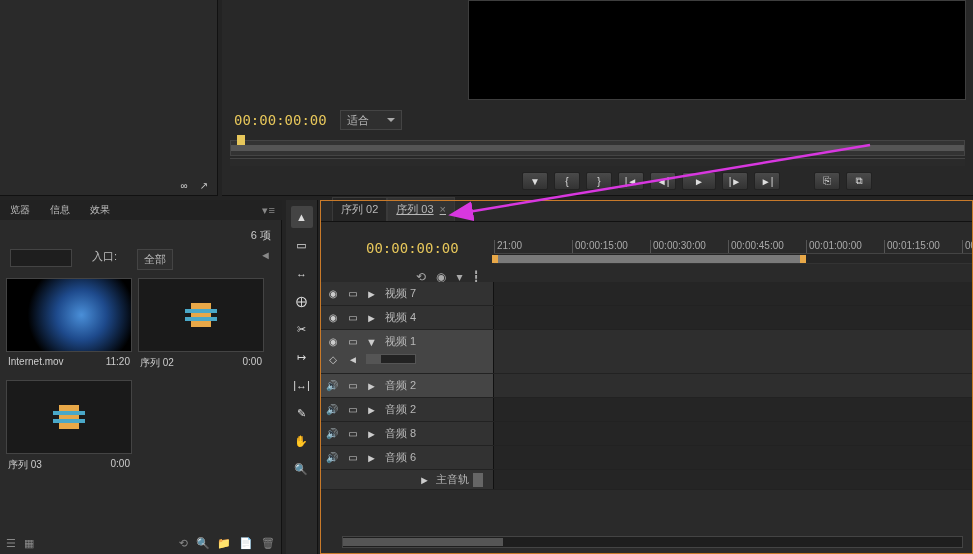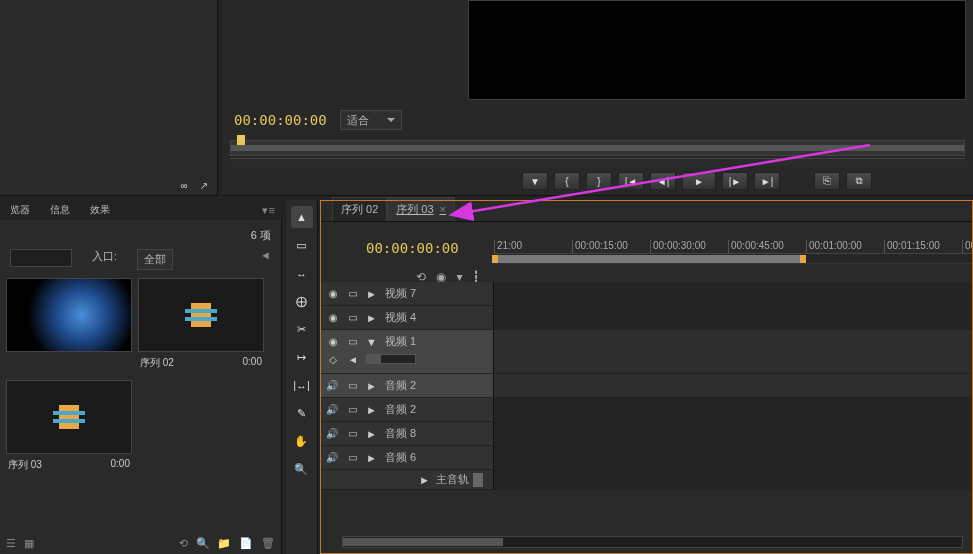--- a/index.html
+++ b/index.html
@@ -146,20 +146,24 @@
   </div>
   <div class="proj-filter">
     <div class="proj-search"></div>
     <span class="proj-filterlabel">入口:</span>
     <span class="proj-filterval">全部</span>
     <span style="margin-left:auto;color:#888">◄</span>
   </div>
   <div class="proj-grid">
     <div class="bin-item">
       <div class="thumb earth"></div>
+      <div class="bin-meta">
+          <span>Internet.mov</span>
+          <span>11:20</span>
+        </div>
     </div>
     <div class="bin-item">
       <div class="thumb seq">
           <div class="seq-icon"></div>
         </div>
       <div class="bin-meta">
           <span>序列 02</span>
           <span>0:00</span>
         </div>
     </div>

